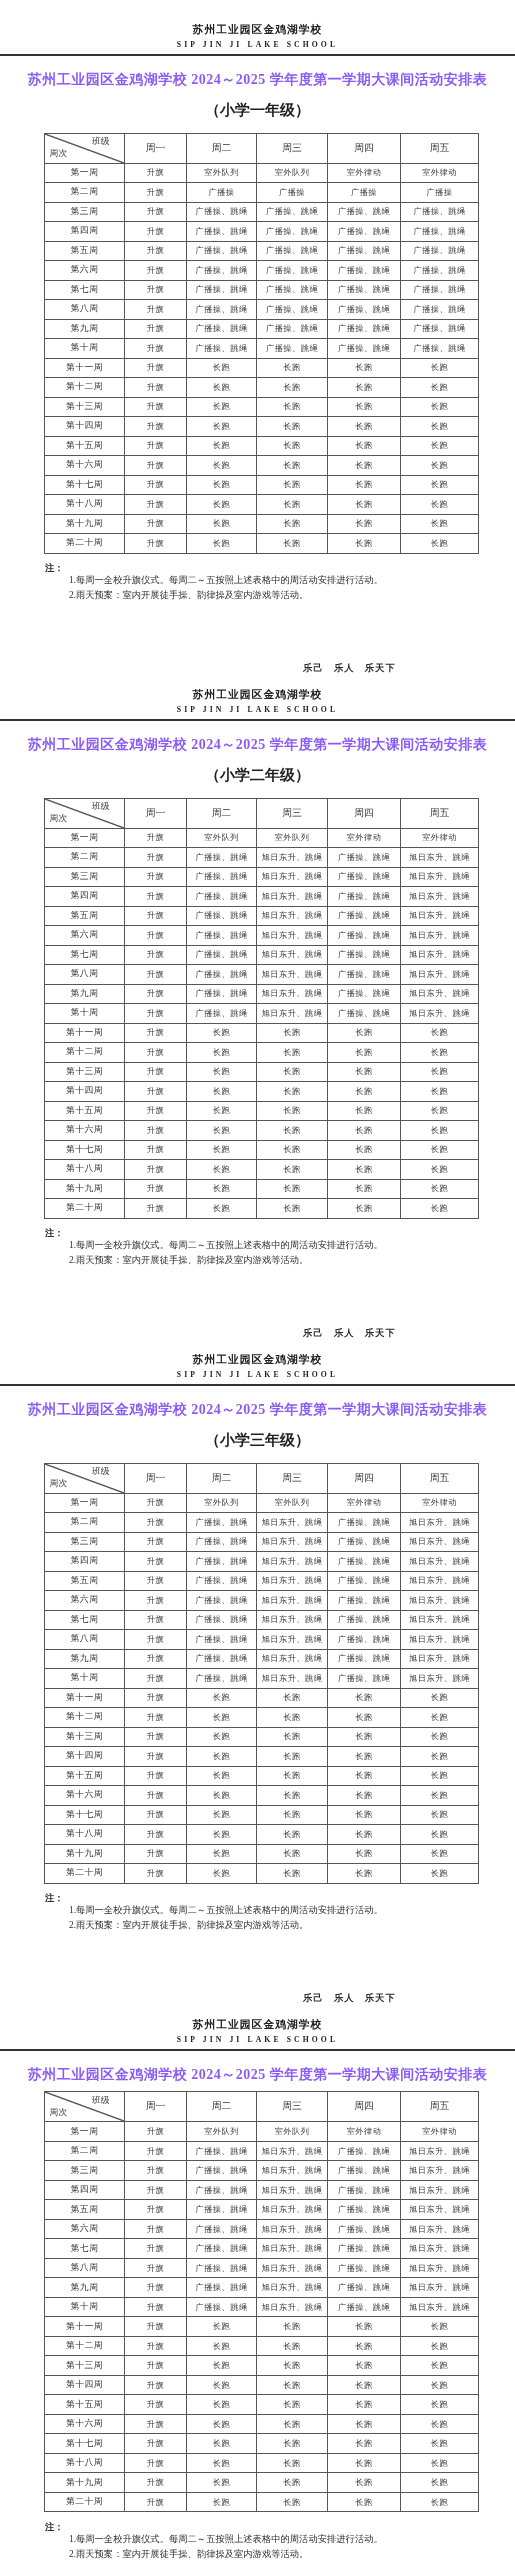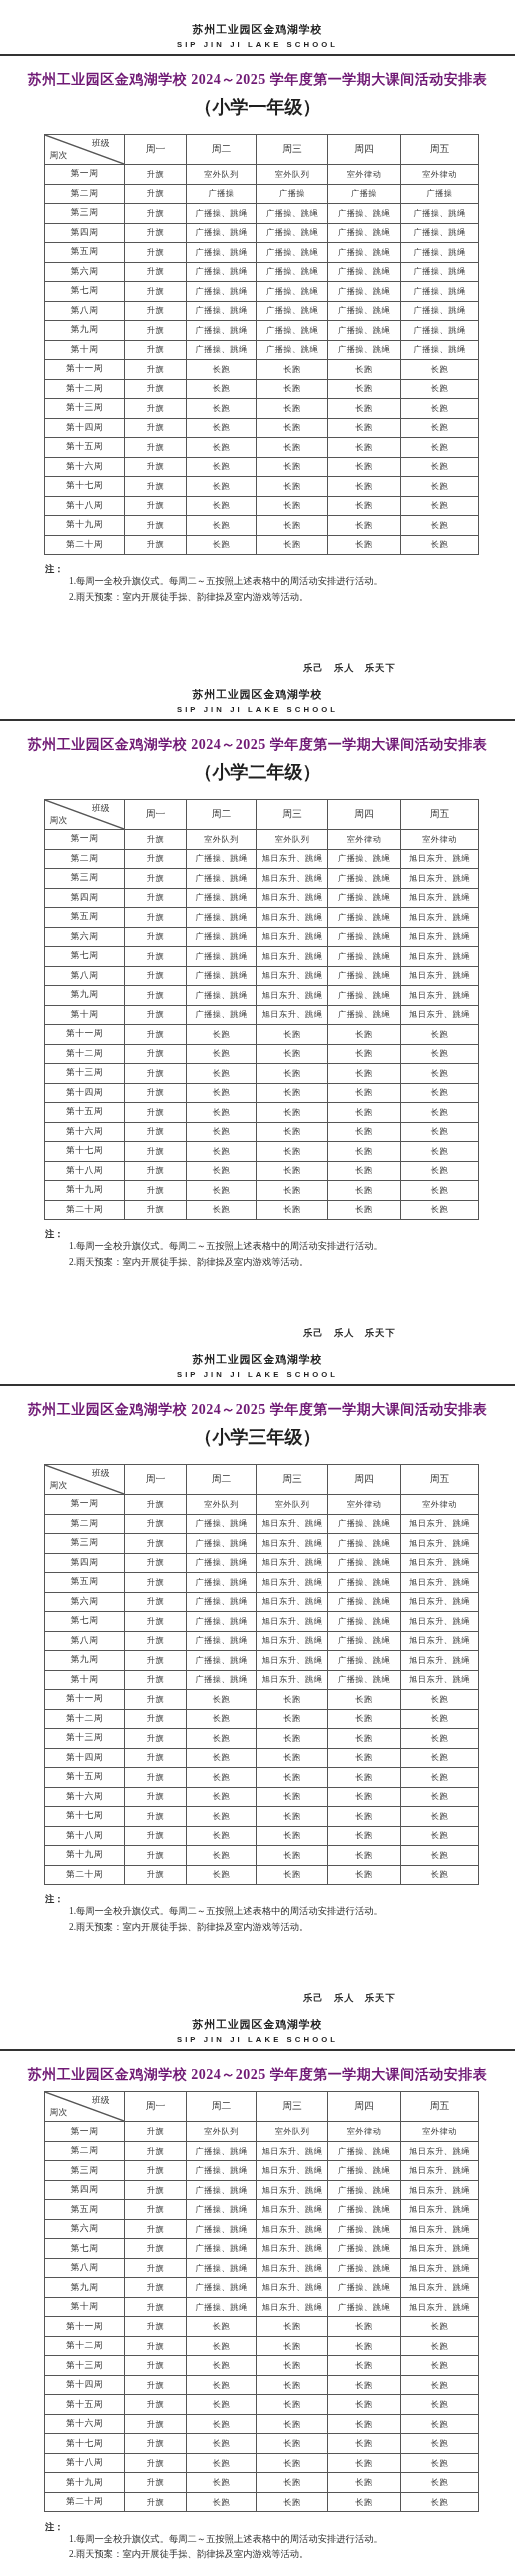--- a/index.html
+++ b/index.html
@@ -23,42 +23,42 @@
     font-weight: bold;
     letter-spacing: 1px;
     color: #222222;
   }
   .school-en {
     text-align: center;
     font-size: 7.7px;
     font-weight: bold;
     letter-spacing: 3.1px;
     margin-top: 3.6px;
-    font-family: Liberation Sans, sans-serif;
+    font-family: Liberation Serif, serif;
     color: #1d1d1d;
   }
   .rule {
     height: 2.1px;
     background: #333333;
     margin-top: 4.6px;
     width: 100%;
   }
   .title {
     margin: 16.5px 18.5px 0 18.5px;
     text-align: center;
     font-size: 14px;
     font-weight: bold;
     letter-spacing: 0.5px;
-    color: #701a75;
+    color: #8b5cf6;
     line-height: 1.2;
   }
   .subtitle {
-    margin-top: 6px;
+    margin-top: 12px;
     text-align: center;
-    font-size: 18px;
+    font-size: 15px;
     font-weight: bold;
     color: #1f1f1f;
   }
   table.sched {
     margin: 7.2px 0 0 44px;
     width: 433px;
     border-collapse: collapse;
     table-layout: fixed;
     border: 1.5px solid #3d3d3d;
     padding-left: 12px;

